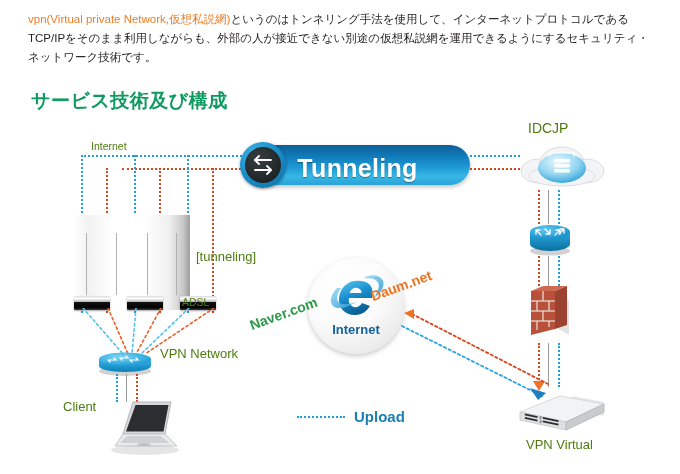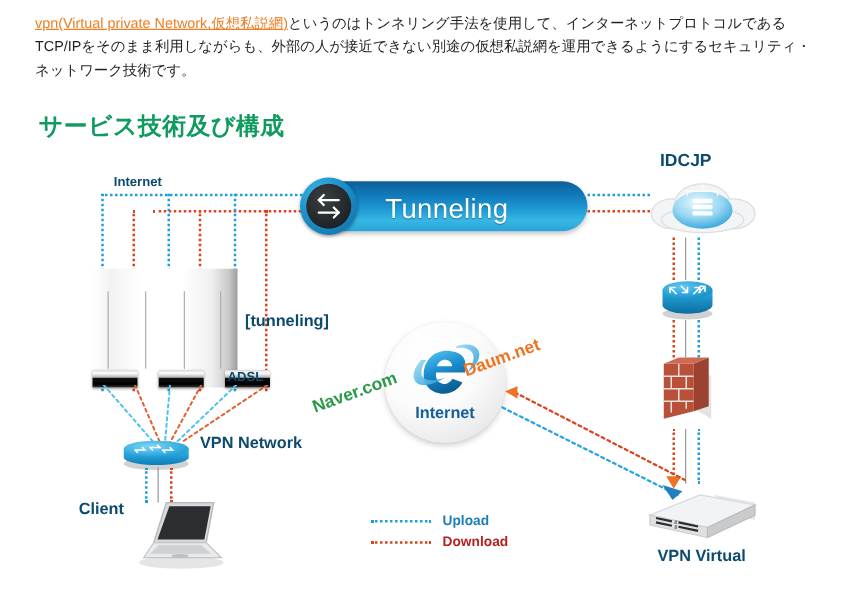--- a/index.html
+++ b/index.html
@@ -8,31 +8,31 @@
     font-family:"Liberation Sans","DejaVu Sans",sans-serif;
     color:#231f20;
   }
   .abs{position:absolute;}
 
   
   #intro{
     left:28px;top:10px;width:630px;
     font-size:11.5px;line-height:19px;color:#231f20;
   }
-  #intro .hl{color:#ef7d22;text-decoration:underline;}
+  #intro .hl{color:#ef7d22;}
 
   
   #section-heading{
     left:31px;top:88px;
     font-size:19px;font-weight:bold;color:#0f9a5f;
     letter-spacing:.5px;
   }
 
   
-  .lbl{font-size:10.5px;font-weight:bold;color:#0c4a6e;white-space:nowrap;}
+  .lbl{font-size:10.5px;font-weight:normal;color:#4d7c0f;white-space:nowrap;}
   .lbl.big{font-size:13px;}
 
   
   #tunnel-body{
     left:72px;top:215px;width:118px;height:95px;
     background:linear-gradient(to right,
        #ffffff 0%, #fdfdfd 4%, #f2f2f2 14%, #ffffff 34%,
        #ffffff 62%, #f0f0f0 82%, #c9c9c9 94%, #9d9d9d 100%);
   }
   #tunnel-body .rib{
@@ -56,21 +56,21 @@
   .solidV{width:1px;background:#9b9b9b;}
 
   
   #tunneling-pill{
     left:245px;top:145px;width:225px;height:40px;border-radius:20px;
     background:linear-gradient(to bottom,#0e5f96 0%,#1178b8 26%,#1d9ad4 56%,#37b7e6 78%,#2aa3d6 100%);
     box-shadow:0 2px 4px rgba(0,0,0,.25);
   }
   #tunneling-label{
     position:absolute;left:0;right:0;top:9px;text-align:center;
-    color:#ffffff;font-size:22px;font-weight:normal;letter-spacing:.3px;
+    color:#ffffff;font-size:25px;font-weight:bold;letter-spacing:.3px;
     text-shadow:0 1px 1px rgba(0,0,0,.35);
   }
   #tunnel-icon{
     left:240px;top:142px;width:46px;height:46px;border-radius:50%;
     background:radial-gradient(circle at 34% 30%,#3fb9e8 0%,#1e92cc 42%,#0d6b9e 100%);
     box-shadow:0 1px 3px rgba(0,0,0,.4);
   }
   #tunnel-icon .inner{
     position:absolute;left:5px;top:5px;width:36px;height:36px;border-radius:50%;
     background:radial-gradient(circle at 40% 34%,#3a3f42 0%,#23282b 60%,#14181a 100%);
@@ -103,21 +103,21 @@
   #vpn-client-router{left:96px;top:350px;width:58px;height:26px;}
 
   
   #laptop{left:105px;top:400px;width:78px;height:56px;}
 
   
   #legend{left:297px;top:408px;}
   #legend .row{display:flex;align-items:center;height:17px;}
   #legend .swatch{width:48px;height:0;border-top:2px dotted #1e9fdb;margin-right:9px;}
   #legend .row.dl .swatch{border-top-color:#d9441c;}
-  #legend .txt{font-size:11px;font-weight:bold;color:#1b7fb5;}
+  #legend .txt{font-size:15px;font-weight:bold;color:#1b7fb5;}
   #legend .row.dl .txt{color:#b62222;}
 </style>
 </head>
 <body>
 
 <div class="abs" id="intro"><span class="hl">vpn(Virtual private Network,仮想私説網)</span><span>というのはトンネリング手法を使用して、インターネットプロトコルであるTCP/IPをそのまま利用しながらも、外部の人が接近できない別途の仮想私説網を運用できるようにするセキュリティ・ネットワーク技術です。</span></div>
 
 <div class="abs" id="section-heading">サービス技術及び構成</div>
 
 <div class="abs lbl" style="left:91px;top:140px;">Internet</div>
@@ -344,17 +344,13 @@
     <rect x="24" y="32" width="2" height="3" transform="rotate(12 24 32)"></rect>
   </g>
 </svg>
 <div class="abs lbl big" style="left:526px;top:437px;font-size:13px;">VPN Virtual</div>
 
 <div class="abs" id="legend">
   <div class="row up">
     <span class="swatch"></span>
     <span class="txt">Upload</span>
   </div>
-  <div class="row dl">
-    <span class="swatch"></span>
-    <span class="txt">Download</span>
-  </div>
 </div>
 
 </body></html>

